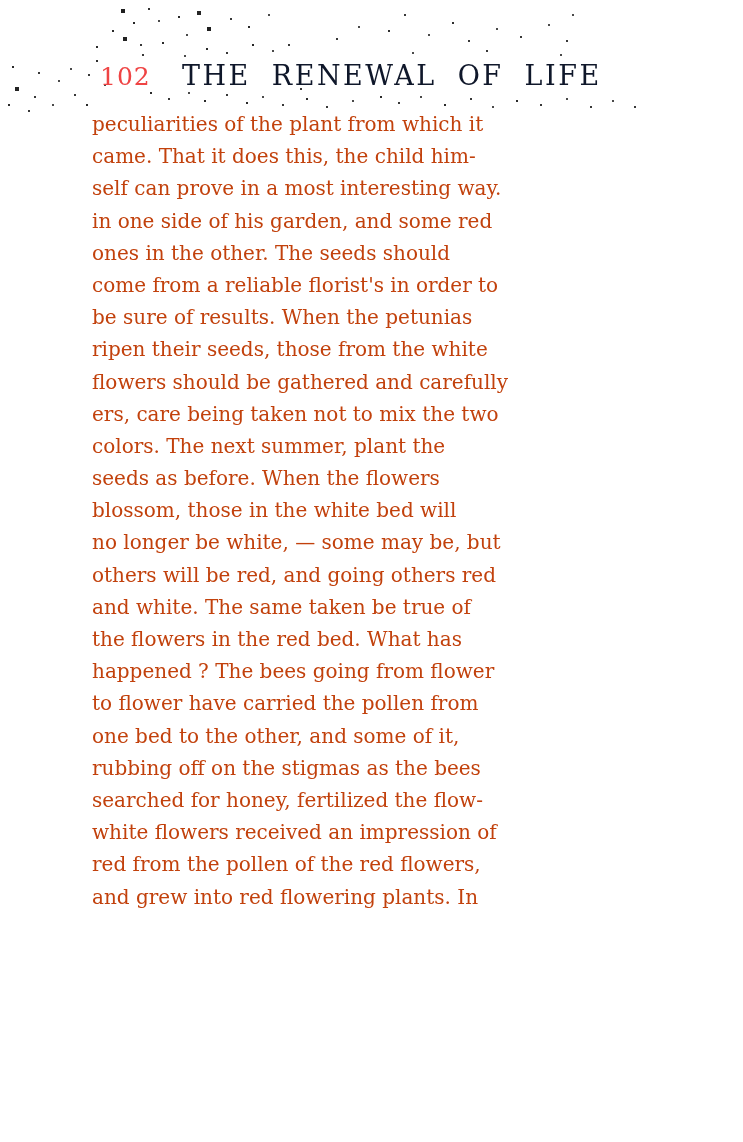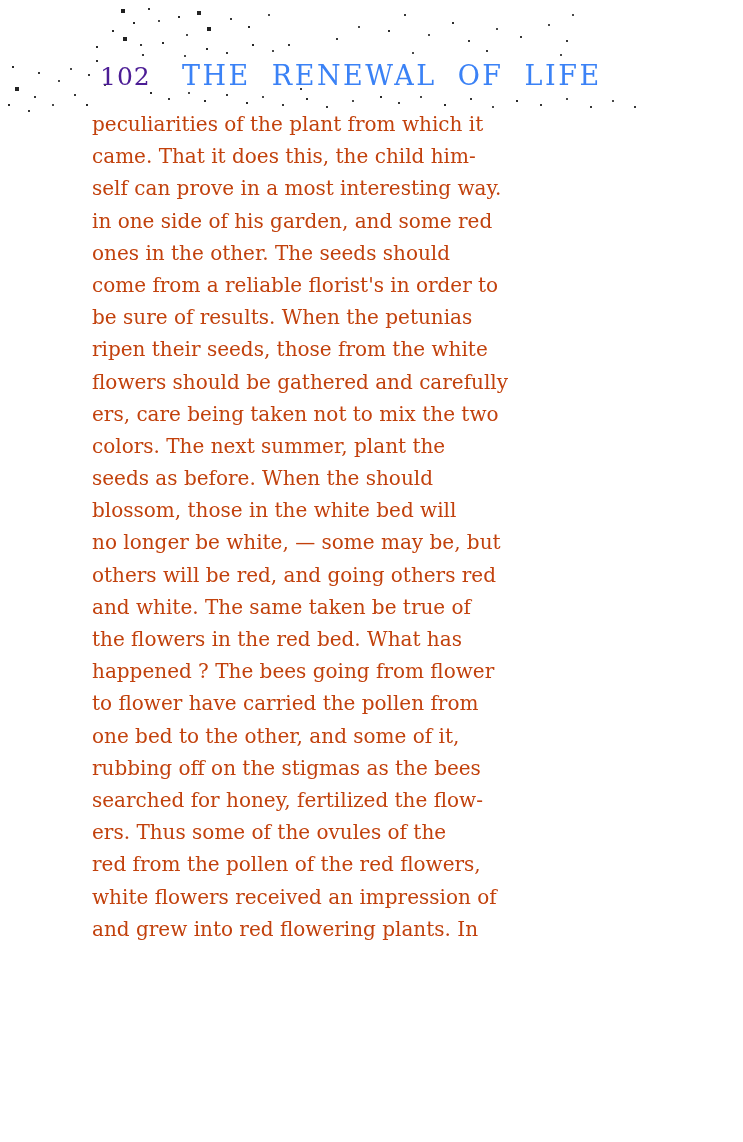--- a/index.html
+++ b/index.html
@@ -24,31 +24,31 @@
     left: 0;
     width: 100%;
     height: 36px;
   }
   .page-number {
     position: absolute;
     left: 100px;
     top: 2px;
     font-size: 25px;
     letter-spacing: 1px;
-    color: #4c1d95;
+    color: #ef4444;
   }
   .head-title {
     position: absolute;
     left: 182px;
     top: 0;
     font-size: 27px;
     letter-spacing: 2.5px;
     word-spacing: 10px;
     white-space: nowrap;
-    color: #3b82f6;
+    color: #0f172a;
     text-align: right;
   }
 
   
   .body-text {
     position: absolute;
     left: 92px;
     top: 108px;
     width: 566px;
   }
@@ -128,30 +128,29 @@
       <div class="text-line">came. That it does this, the child him-</div>
       <div class="text-line">self can prove in a most interesting way.</div>
       <div class="text-line">in one side of his garden, and some red</div>
       <div class="text-line">ones in the other. The seeds should</div>
       <div class="text-line">come from a reliable florist's in order to</div>
       <div class="text-line">be sure of results. When the petunias</div>
       <div class="text-line">ripen their seeds, those from the white</div>
       <div class="text-line">flowers should be gathered and carefully</div>
       <div class="text-line">ers, care being taken not to mix the two</div>
       <div class="text-line">colors. The next summer, plant the</div>
-      <div class="text-line">seeds as before. When the should</div>
+      <div class="text-line">seeds as before. When the flowers</div>
       <div class="text-line">blossom, those in the white bed will</div>
       <div class="text-line">no longer be white, — some may be, but</div>
       <div class="text-line">others will be red, and going others red</div>
       <div class="text-line">and white. The same taken be true of</div>
       <div class="text-line">the flowers in the red bed. What has</div>
       <div class="text-line">happened ? The bees going from flower</div>
       <div class="text-line">to flower have carried the pollen from</div>
       <div class="text-line">one bed to the other, and some of it,</div>
       <div class="text-line">rubbing off on the stigmas as the bees</div>
       <div class="text-line">searched for honey, fertilized the flow-</div>
-      <div class="text-line">ers. Thus some of the ovules of the</div>
+      <div class="text-line">white flowers received an impression of</div>
       <div class="text-line">red from the pollen of the red flowers,</div>
-      <div class="text-line">white flowers received an impression of</div>
       <div class="text-line">and grew into red flowering plants. In</div>
     </div>
 
 </div>
 
 </body></html>

